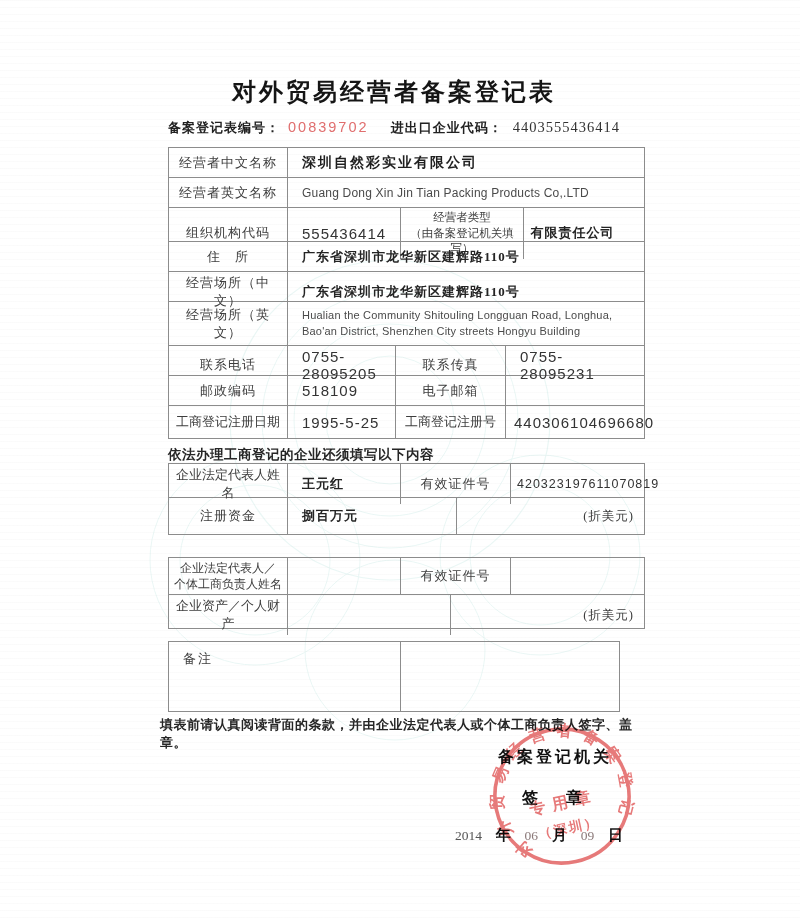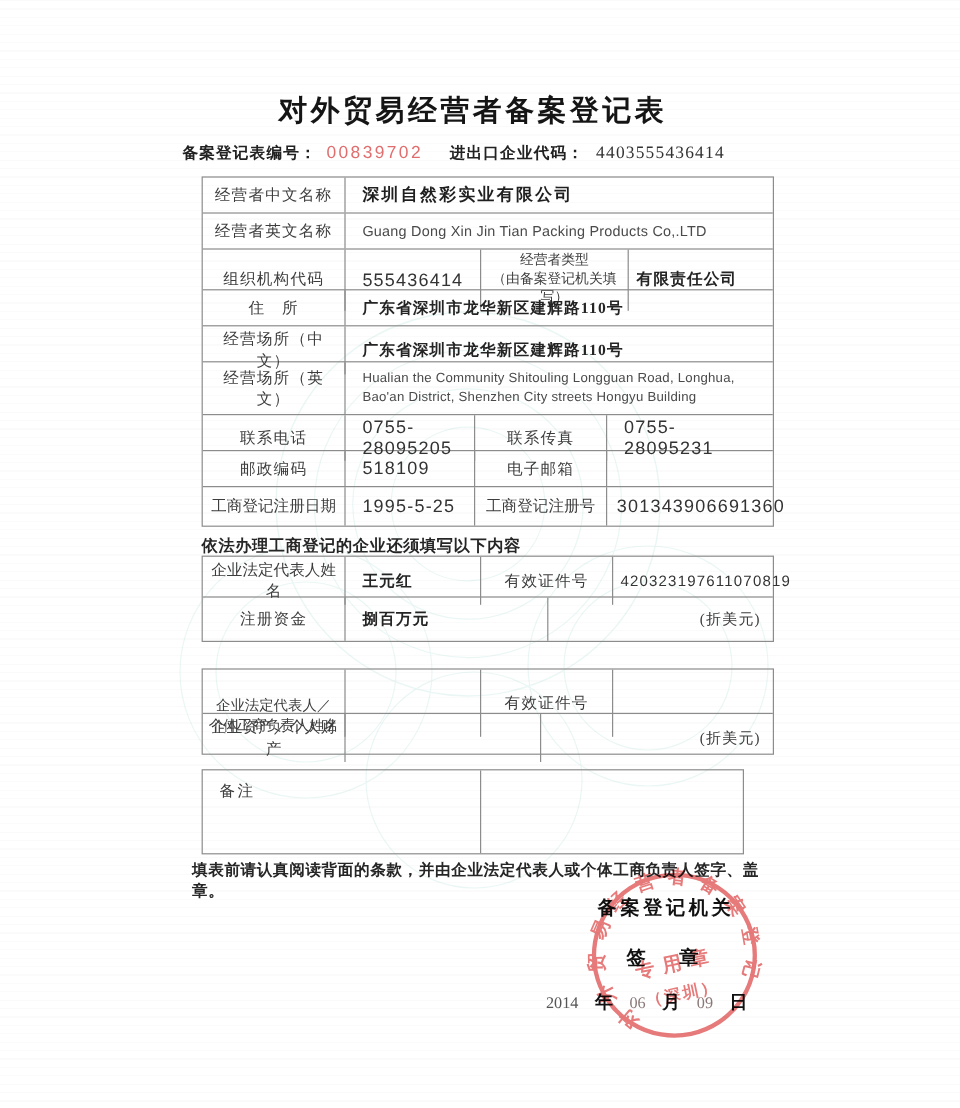--- a/index.html
+++ b/index.html
@@ -20,21 +20,21 @@
   
   .guilloche{position:absolute;left:0;top:0;width:800px;height:923px;pointer-events:none;}
 
   .title{
     position:absolute;left:168px;top:76px;width:452px;
     text-align:center;font-size:24px;font-weight:bold;color:#151515;
     letter-spacing:3px;
     font-family:Liberation Sans, sans-serif;
   }
   .meta{
-    position:absolute;left:152px;top:119px;width:452px;
+    position:absolute;left:168px;top:119px;width:452px;
     display:flex;justify-content:space-between;align-items:baseline;
   }
   .meta .grp{display:flex;align-items:baseline;}
   .meta .lbl{font-weight:bold;font-size:13px;color:#222;letter-spacing:1px;}
   .meta .serial{font-size:14.5px;color:#e06e6e;letter-spacing:2px;margin-left:8px;font-family:"Liberation Sans",sans-serif;}
   .meta .code{font-size:14.5px;color:#333;letter-spacing:1px;margin-left:10px;}
 
   .tbl{
     position:absolute;left:168px;width:477px;
     border:1px solid #8c8c8c;box-sizing:border-box;
@@ -191,21 +191,21 @@
           <span class="numval"></span>
         </div>
     </div>
     <div class="row" style="grid-template-columns:119px 108px 110px 115px;height:32px;">
       <div class="cell lab" style="letter-spacing:0;">工商登记注册日期</div>
       <div class="cell val">
           <span class="numval">1995-5-25</span>
         </div>
       <div class="cell lab" style="letter-spacing:0;">工商登记注册号</div>
       <div class="cell val" style="padding-left:8px;">
-          <span class="numval">301343906691360</span>
+          <span class="numval">440306104696680</span>
         </div>
     </div>
   </div>
 
   <div class="sechead" style="top:446px;">依法办理工商登记的企业还须填写以下内容</div>
 
   <div class="tbl" style="top:463px;">
     <div class="row" style="grid-template-columns:119px 113px 110px 110px;height:34px;">
       <div class="cell lab" style="letter-spacing:0;">企业法定代表人姓名</div>
       <div class="cell val">
@@ -222,21 +222,21 @@
           <span class="addrval">捌百万元</span>
         </div>
       <div class="cell usd">(折美元)</div>
     </div>
   </div>
 
 
   <div class="tbl" style="top:557px;">
     <div class="row" style="grid-template-columns:119px 113px 110px 110px;height:37px;">
       <div class="cell lab" style="letter-spacing:0;">
-        <span class="sub" style="font-size:12px;margin-top:20px;">企业法定代表人／</span>
+        <span class="sub" style="font-size:12px;">企业法定代表人／</span>
         <span class="sub" style="font-size:12px;">个体工商负责人姓名</span>
       </div>
       <div class="cell val">
           <span class="numval"></span>
         </div>
       <div class="cell lab">有效证件号</div>
       <div class="cell val">
           <span class="numval"></span>
         </div>
     </div>

